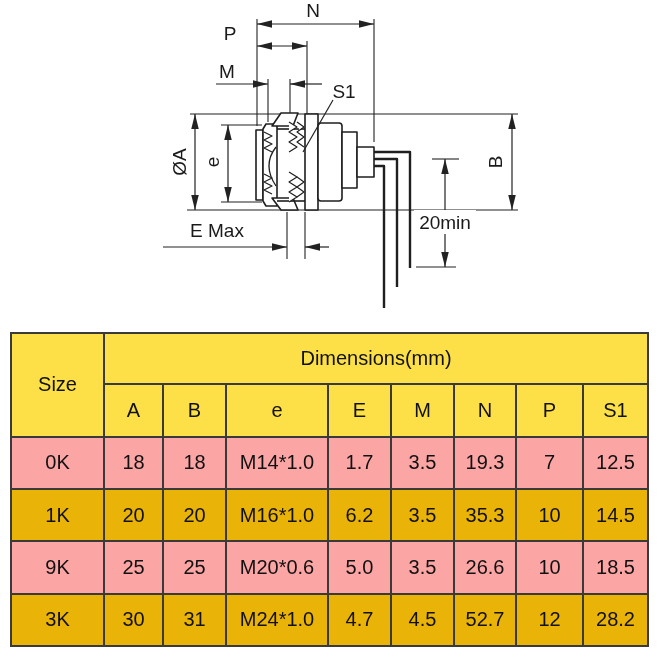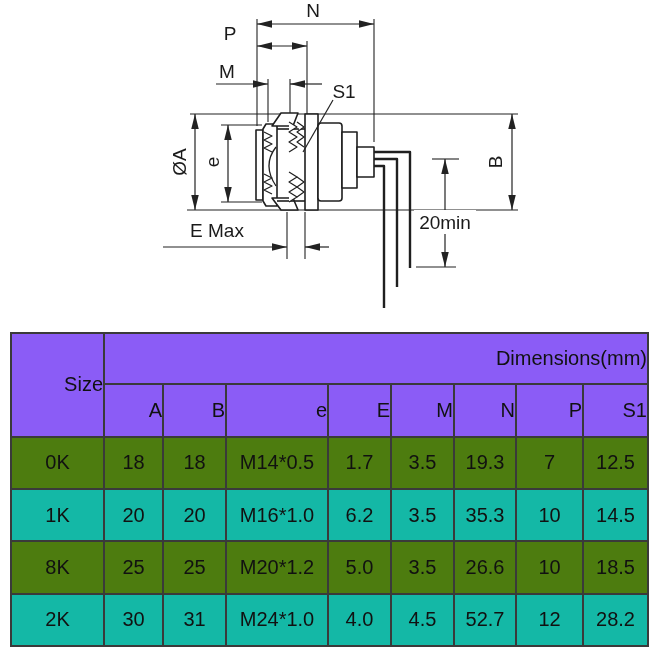--- a/index.html
+++ b/index.html
@@ -5,23 +5,23 @@
   html,body{margin:0;padding:0;background:#ffffff;}
   body{width:658px;height:658px;overflow:hidden;font-family:"Liberation Sans",sans-serif;}
   .page{width:658px;height:658px;background:#fff;position:relative;}
   .drawing{position:absolute;left:0;top:0;width:658px;height:332px;}
   svg text{font-family:"Liberation Sans",sans-serif;fill:#1a1a1a;}
   .dimtxt{font-size:19px;}
   .spec-table{position:absolute;left:10px;top:332px;width:637px;height:315px;
     border-collapse:collapse;table-layout:fixed;}
   .spec-table th,.spec-table td{border:2px solid #3a3a3a;text-align:center;vertical-align:middle;
     font-size:20px;font-weight:normal;color:#111;padding:0;}
-  .spec-table .hdr{background:#8b5cf6;text-align:right;}
-  .spec-table .r-even{background:#4d7c0f;margin-left:8px;}
-  .spec-table .r-odd{background:#14b8a6;border-radius:20px;}
+  .spec-table .hdr{background:#fde047;}
+  .spec-table .r-even{background:#fca5a5;margin-left:8px;}
+  .spec-table .r-odd{background:#eab308;border-radius:20px;}
   .row1{height:51px;} .row2{height:52px;} .drow{height:52px;}
 </style>
 </head>
 <body>
 
 <div class="page">
 
   <svg class="drawing" viewBox="0 0 658 332" xmlns="http://www.w3.org/2000/svg">
     <defs>
       <marker id="ar" viewBox="0 0 12 6" refX="12" refY="3" markerWidth="15" markerHeight="7.5" markerUnits="userSpaceOnUse" orient="auto-start-reverse">
@@ -133,55 +133,55 @@
       <th class="hdr">E</th>
       <th class="hdr">M</th>
       <th class="hdr">N</th>
       <th class="hdr">P</th>
       <th class="hdr">S1</th>
     </tr>
     <tr class="drow r-even">
       <td>0K</td>
       <td>18</td>
       <td>18</td>
-      <td>M14*0.5</td>
+      <td>M14*1.0</td>
       <td>1.7</td>
       <td>3.5</td>
       <td>19.3</td>
       <td>7</td>
       <td>12.5</td>
     </tr>
     <tr class="drow r-odd">
       <td>1K</td>
       <td>20</td>
       <td>20</td>
       <td>M16*1.0</td>
       <td>6.2</td>
       <td>3.5</td>
       <td>35.3</td>
       <td>10</td>
       <td>14.5</td>
     </tr>
     <tr class="drow r-even">
-      <td>8K</td>
+      <td>9K</td>
       <td>25</td>
       <td>25</td>
-      <td>M20*1.2</td>
+      <td>M20*0.6</td>
       <td>5.0</td>
       <td>3.5</td>
       <td>26.6</td>
       <td>10</td>
       <td>18.5</td>
     </tr>
     <tr class="drow r-odd">
-      <td>2K</td>
+      <td>3K</td>
       <td>30</td>
       <td>31</td>
       <td>M24*1.0</td>
-      <td>4.0</td>
+      <td>4.7</td>
       <td>4.5</td>
       <td>52.7</td>
       <td>12</td>
       <td>28.2</td>
     </tr>
   </tbody>
     </table>
 </div>
 
 </body></html>

